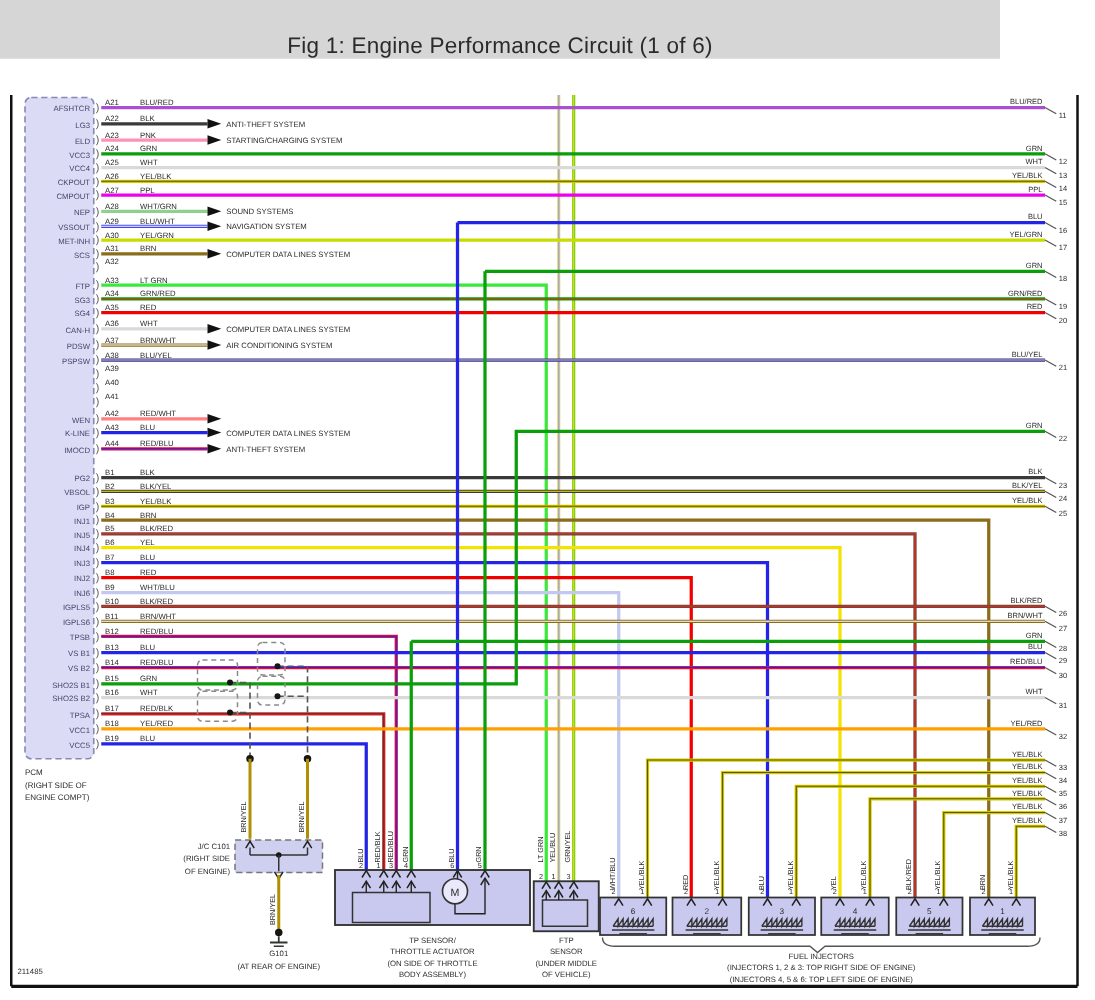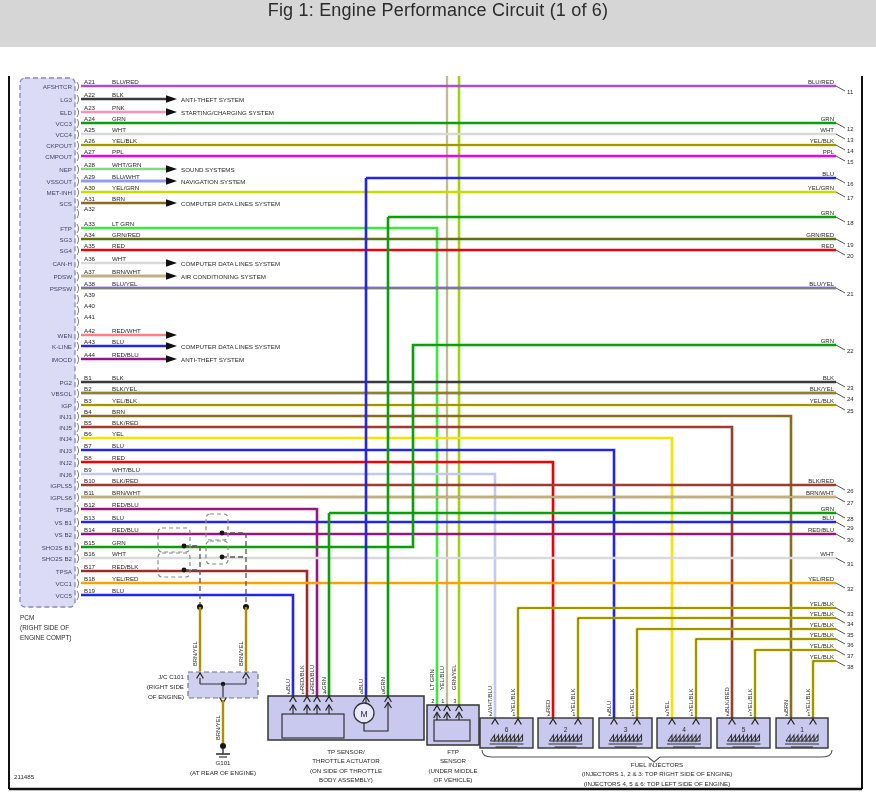--- a/index.html
+++ b/index.html
@@ -1,17 +1,17 @@
 <!DOCTYPE html>
 <html><head>
 <meta charset="utf-8">
 <style>
   html,body{margin:0;padding:0;background:#fff;}
   body{width:876px;height:800px;position:relative;font-family:"Liberation Sans",sans-serif;overflow:hidden;}
-  #banner{position:absolute;left:0;top:0;width:876px;height:47px;background:#d6d6d6;display:flex;align-items:flex-start;justify-content:center;}
+  #banner{position:absolute;left:0;top:0;width:800px;height:47px;background:#d6d6d6;display:flex;align-items:flex-end;justify-content:center;}
   #banner span{font-size:18px;color:#2b2b2b;letter-spacing:.2px;}
   #diagram{position:absolute;left:0;top:0;}
   svg text{font-family:"Liberation Sans",sans-serif;}
 </style>
 </head>
 <body>
 
 <div id="banner">
   <span>Fig 1: Engine Performance Circuit (1 of 6)</span>
 </div>

